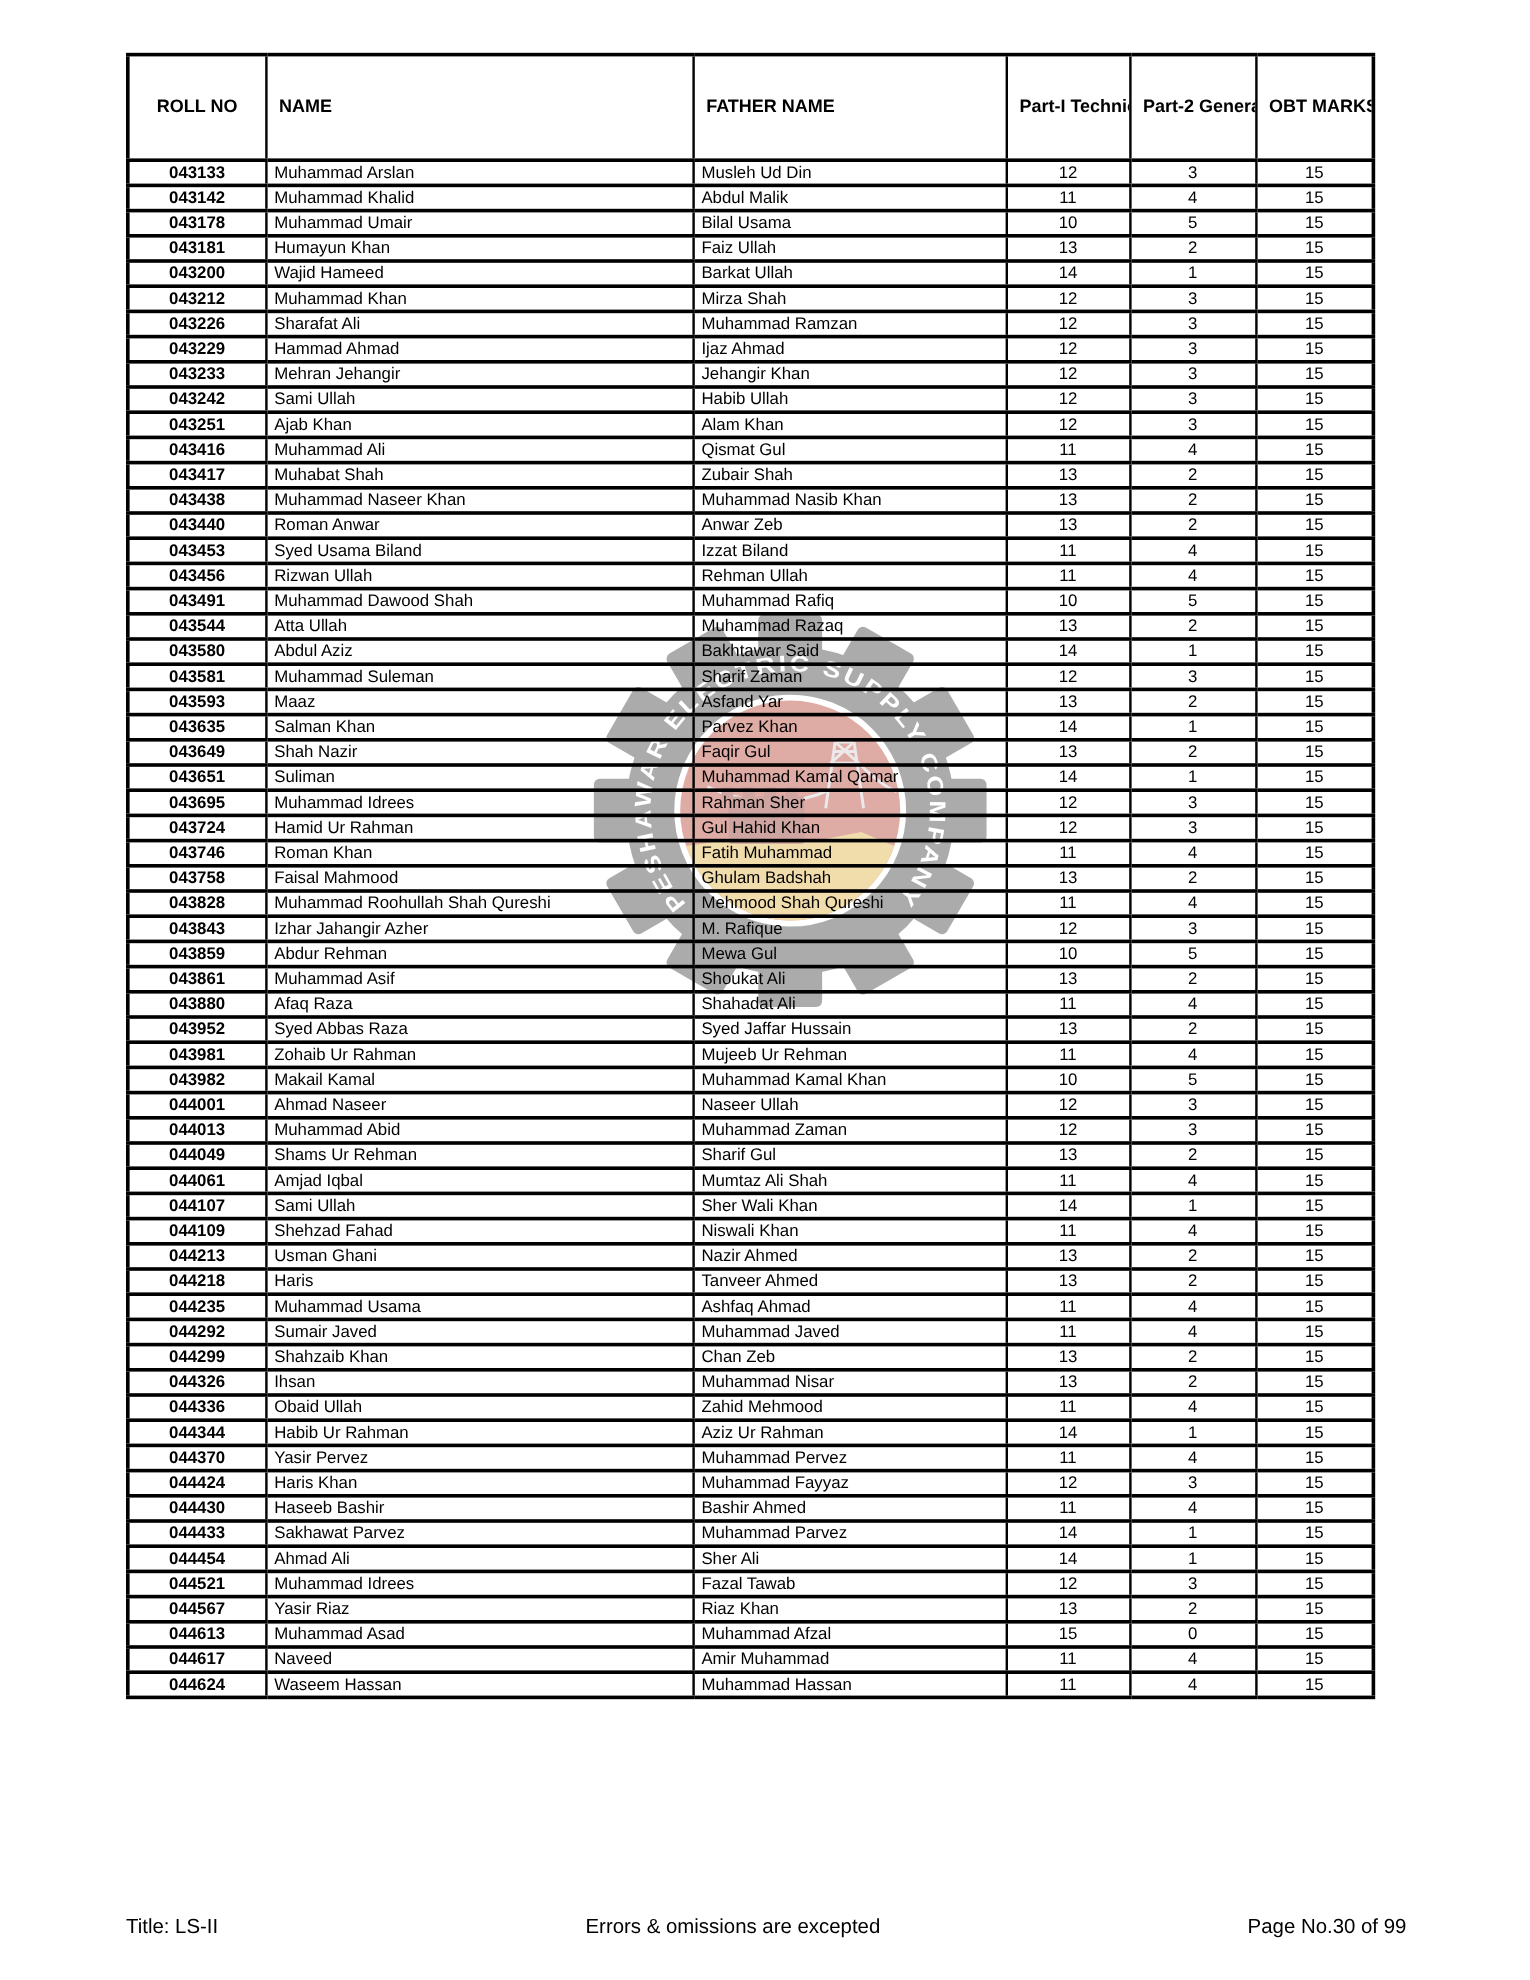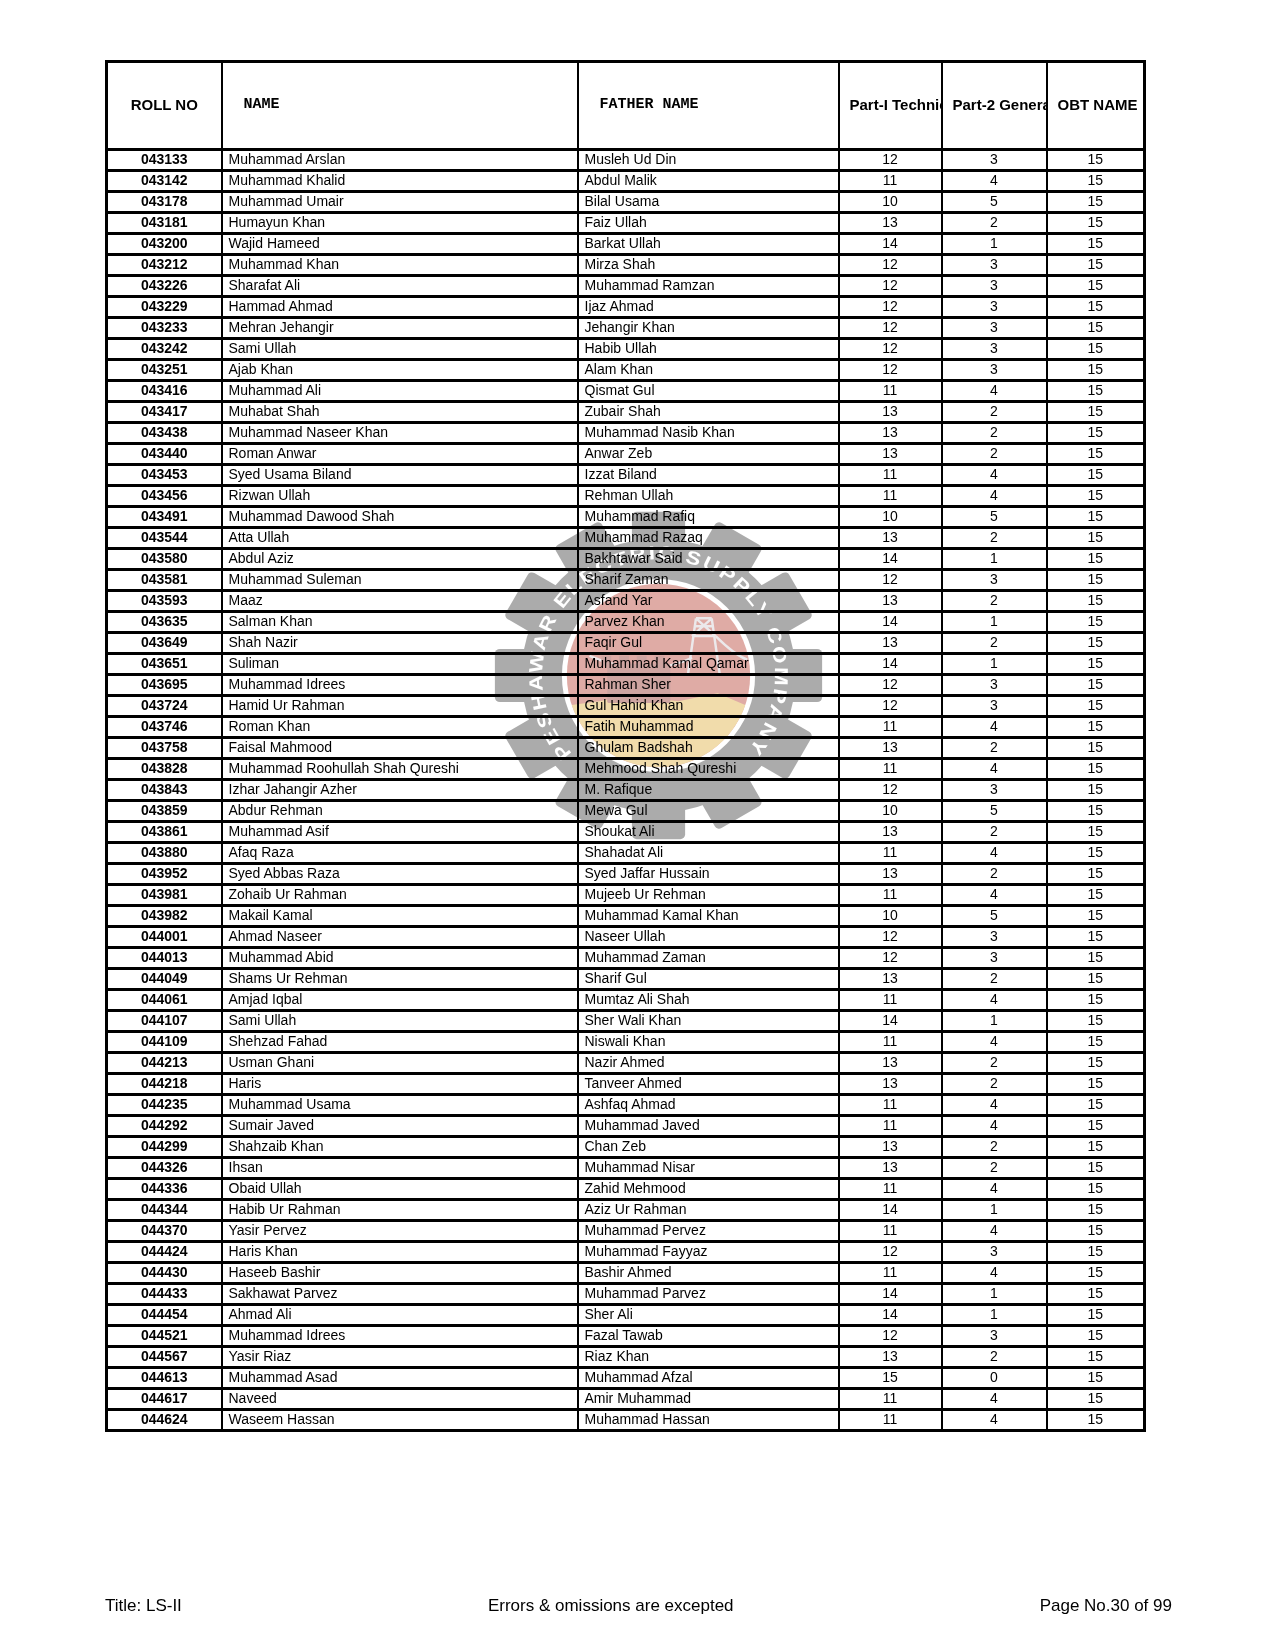--- a/index.html
+++ b/index.html
@@ -18,21 +18,21 @@
     left:486px;top:503px;
     width:345px;height:345px;
     z-index:0;
     opacity:.42;
     pointer-events:none;
   }
 
   
   table.results{
     position:absolute;
-    left:105px;top:60px;
+    left:105px;top:44px;
     width:1038px;
     border-collapse:collapse;
     table-layout:fixed;
     z-index:1;
     background:transparent;
     border-radius:17px;
   }
   table.results td, table.results th{
     border-left:2px solid #000;
     border-right:2px solid #000;
@@ -45,21 +45,21 @@
   table.results{border:3px solid #000;}
   thead th{
     height:85px;
     font-size:15px;
     font-weight:bold;
     line-height:1.5;
     white-space:normal;
     vertical-align:middle;
     padding:0 10px;
   }
-  th.left{text-align:left;padding-left:21px;font-family:Liberation Mono, monospace;}
+  th.left{text-align:left;padding-left:10px;}
   th.center{text-align:center;}
   tbody td{
     height:16px;
     padding:1px 2px;
     font-size:14px;
     line-height:1.1;
     vertical-align:middle;
   }
   td.roll{font-weight:bold;text-align:center;}
   td.txt{text-align:left;padding-left:6px;}
@@ -137,21 +137,21 @@
       <col style="width:105px">
       <col style="width:98px">
     </colgroup>
     <thead>
       <tr>
         <th class="center">ROLL NO</th>
         <th class="left">NAME</th>
         <th class="left">FATHER NAME</th>
         <th class="center">Part-I Technical MCQs</th>
         <th class="center">Part-2 General MCQs</th>
-        <th class="center">OBT NAME</th>
+        <th class="center">OBT MARKS</th>
       </tr>
     </thead>
     <tbody>
         <tr>
       <td class="roll">043133</td>
       <td class="txt">Muhammad Arslan</td>
       <td class="txt">Musleh Ud Din</td>
       <td class="num">12</td>
       <td class="num">3</td>
       <td class="num">15</td>

